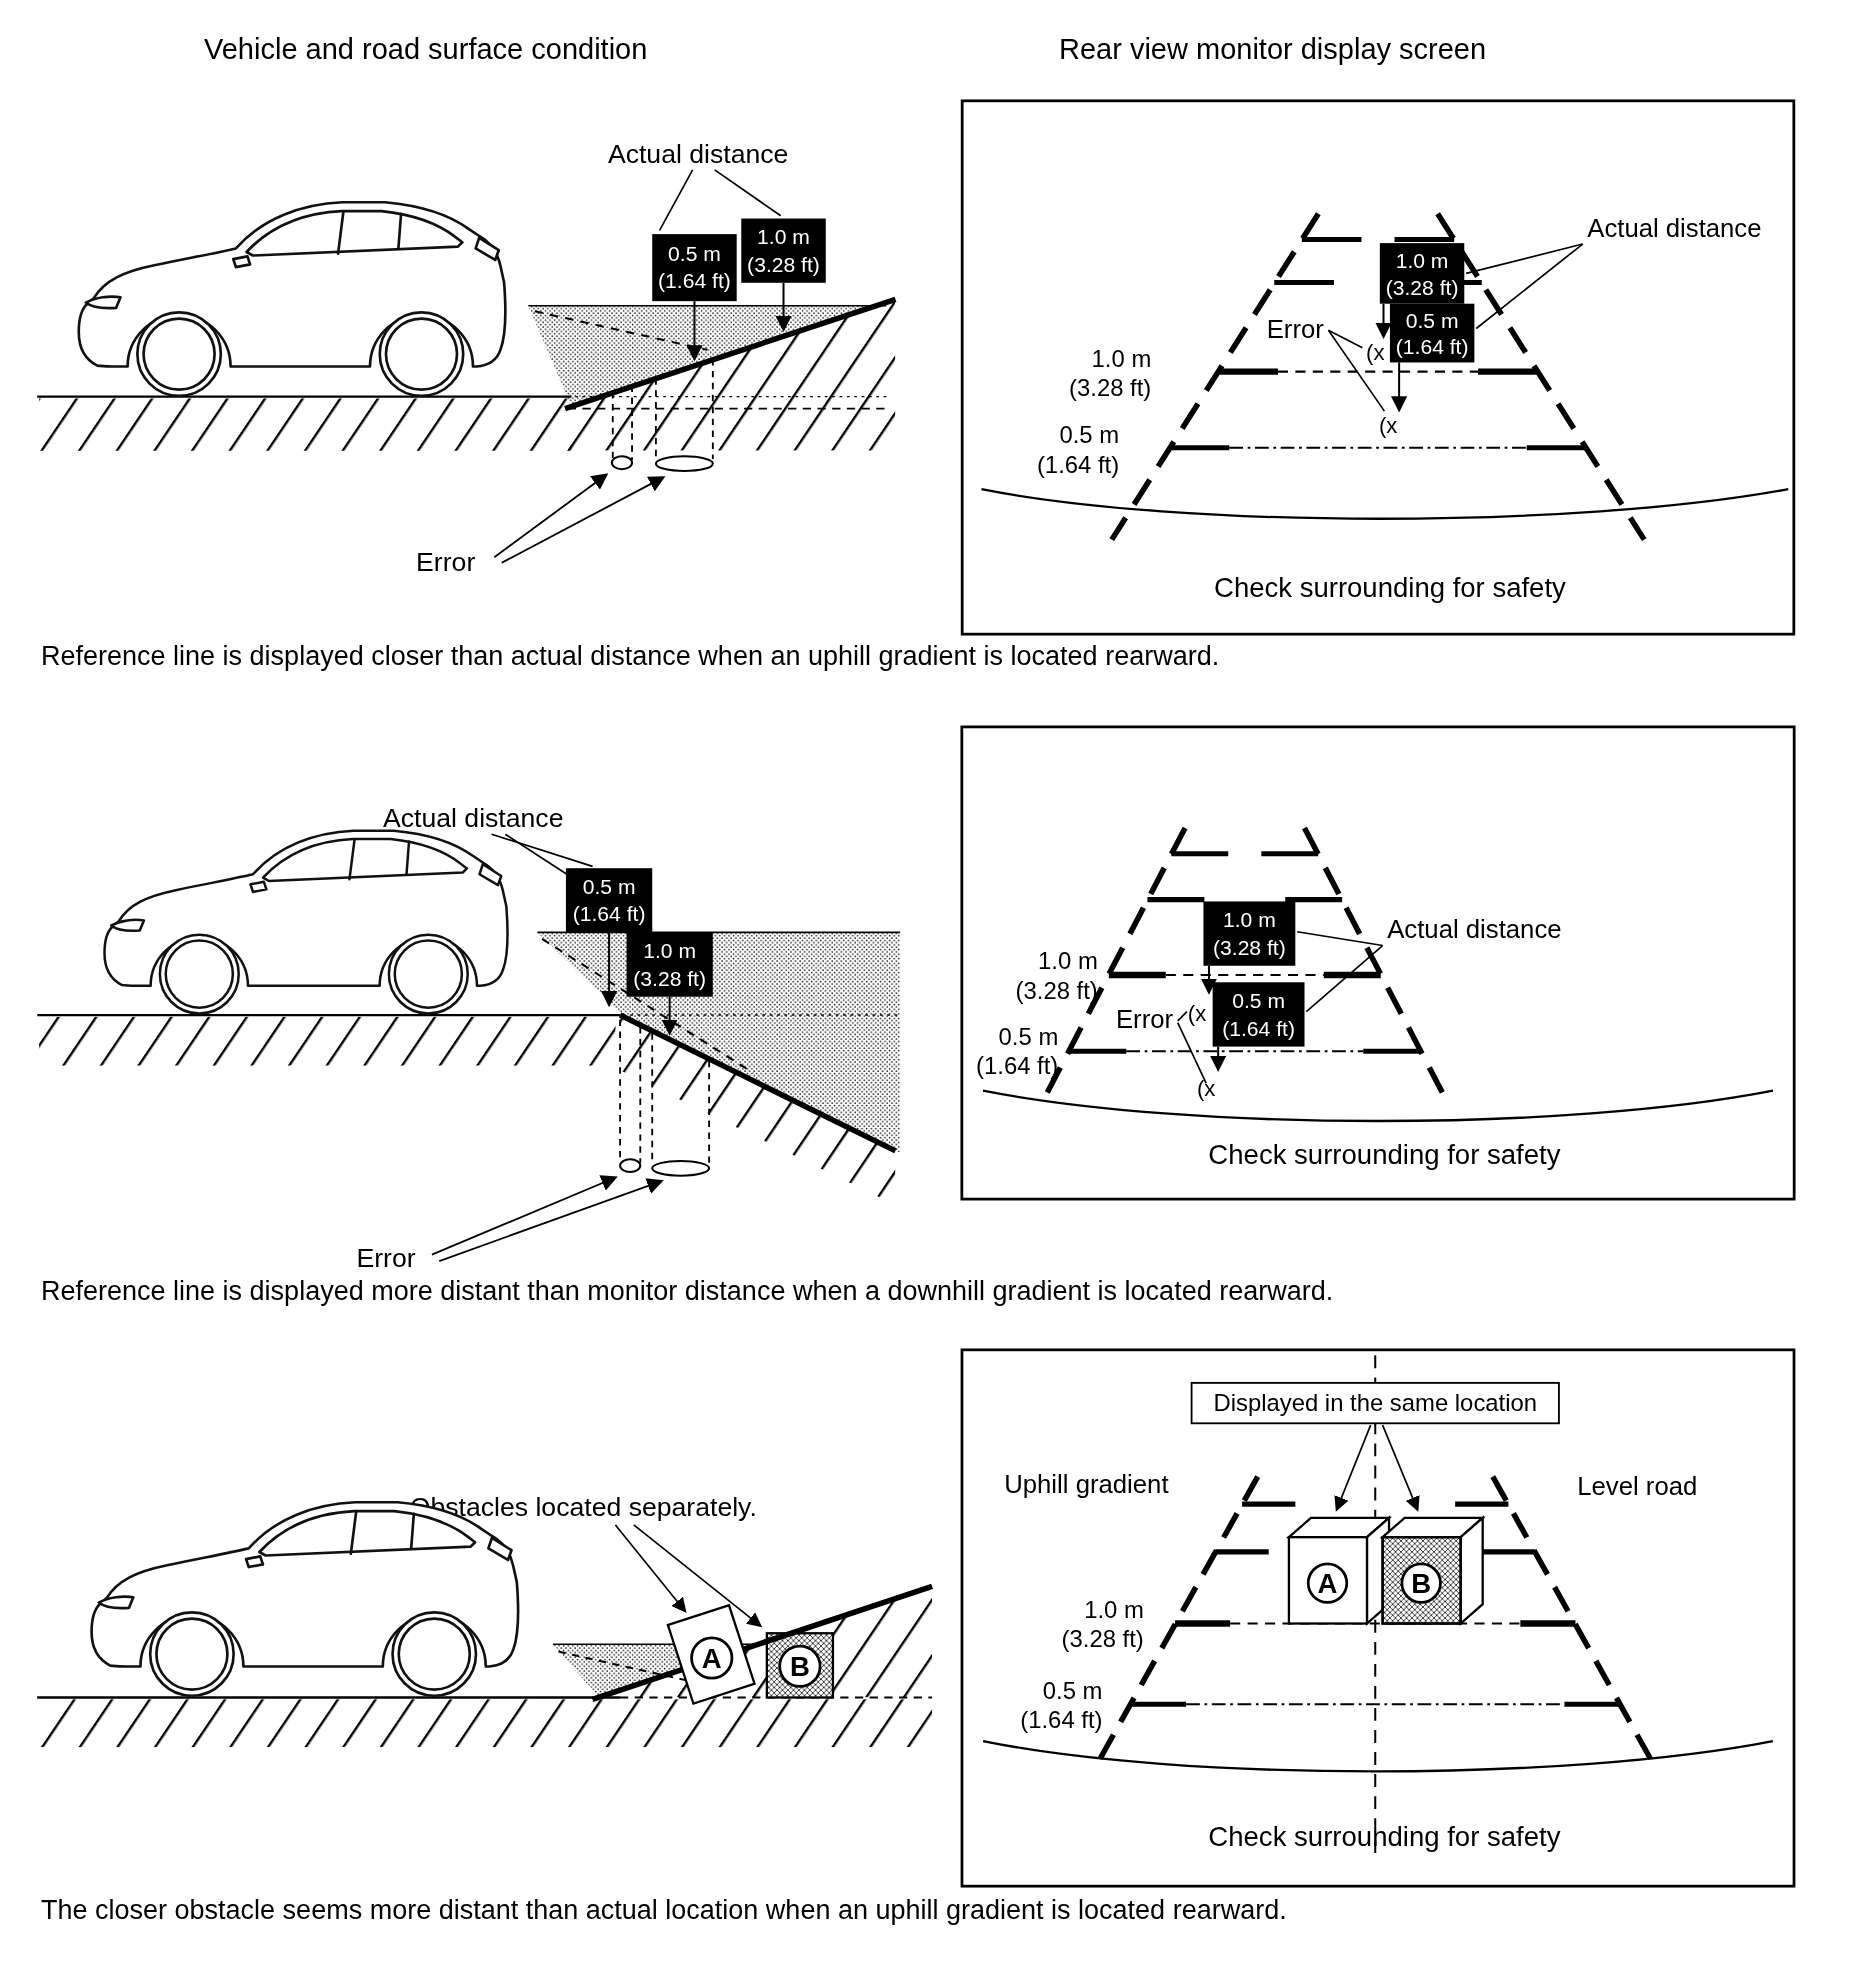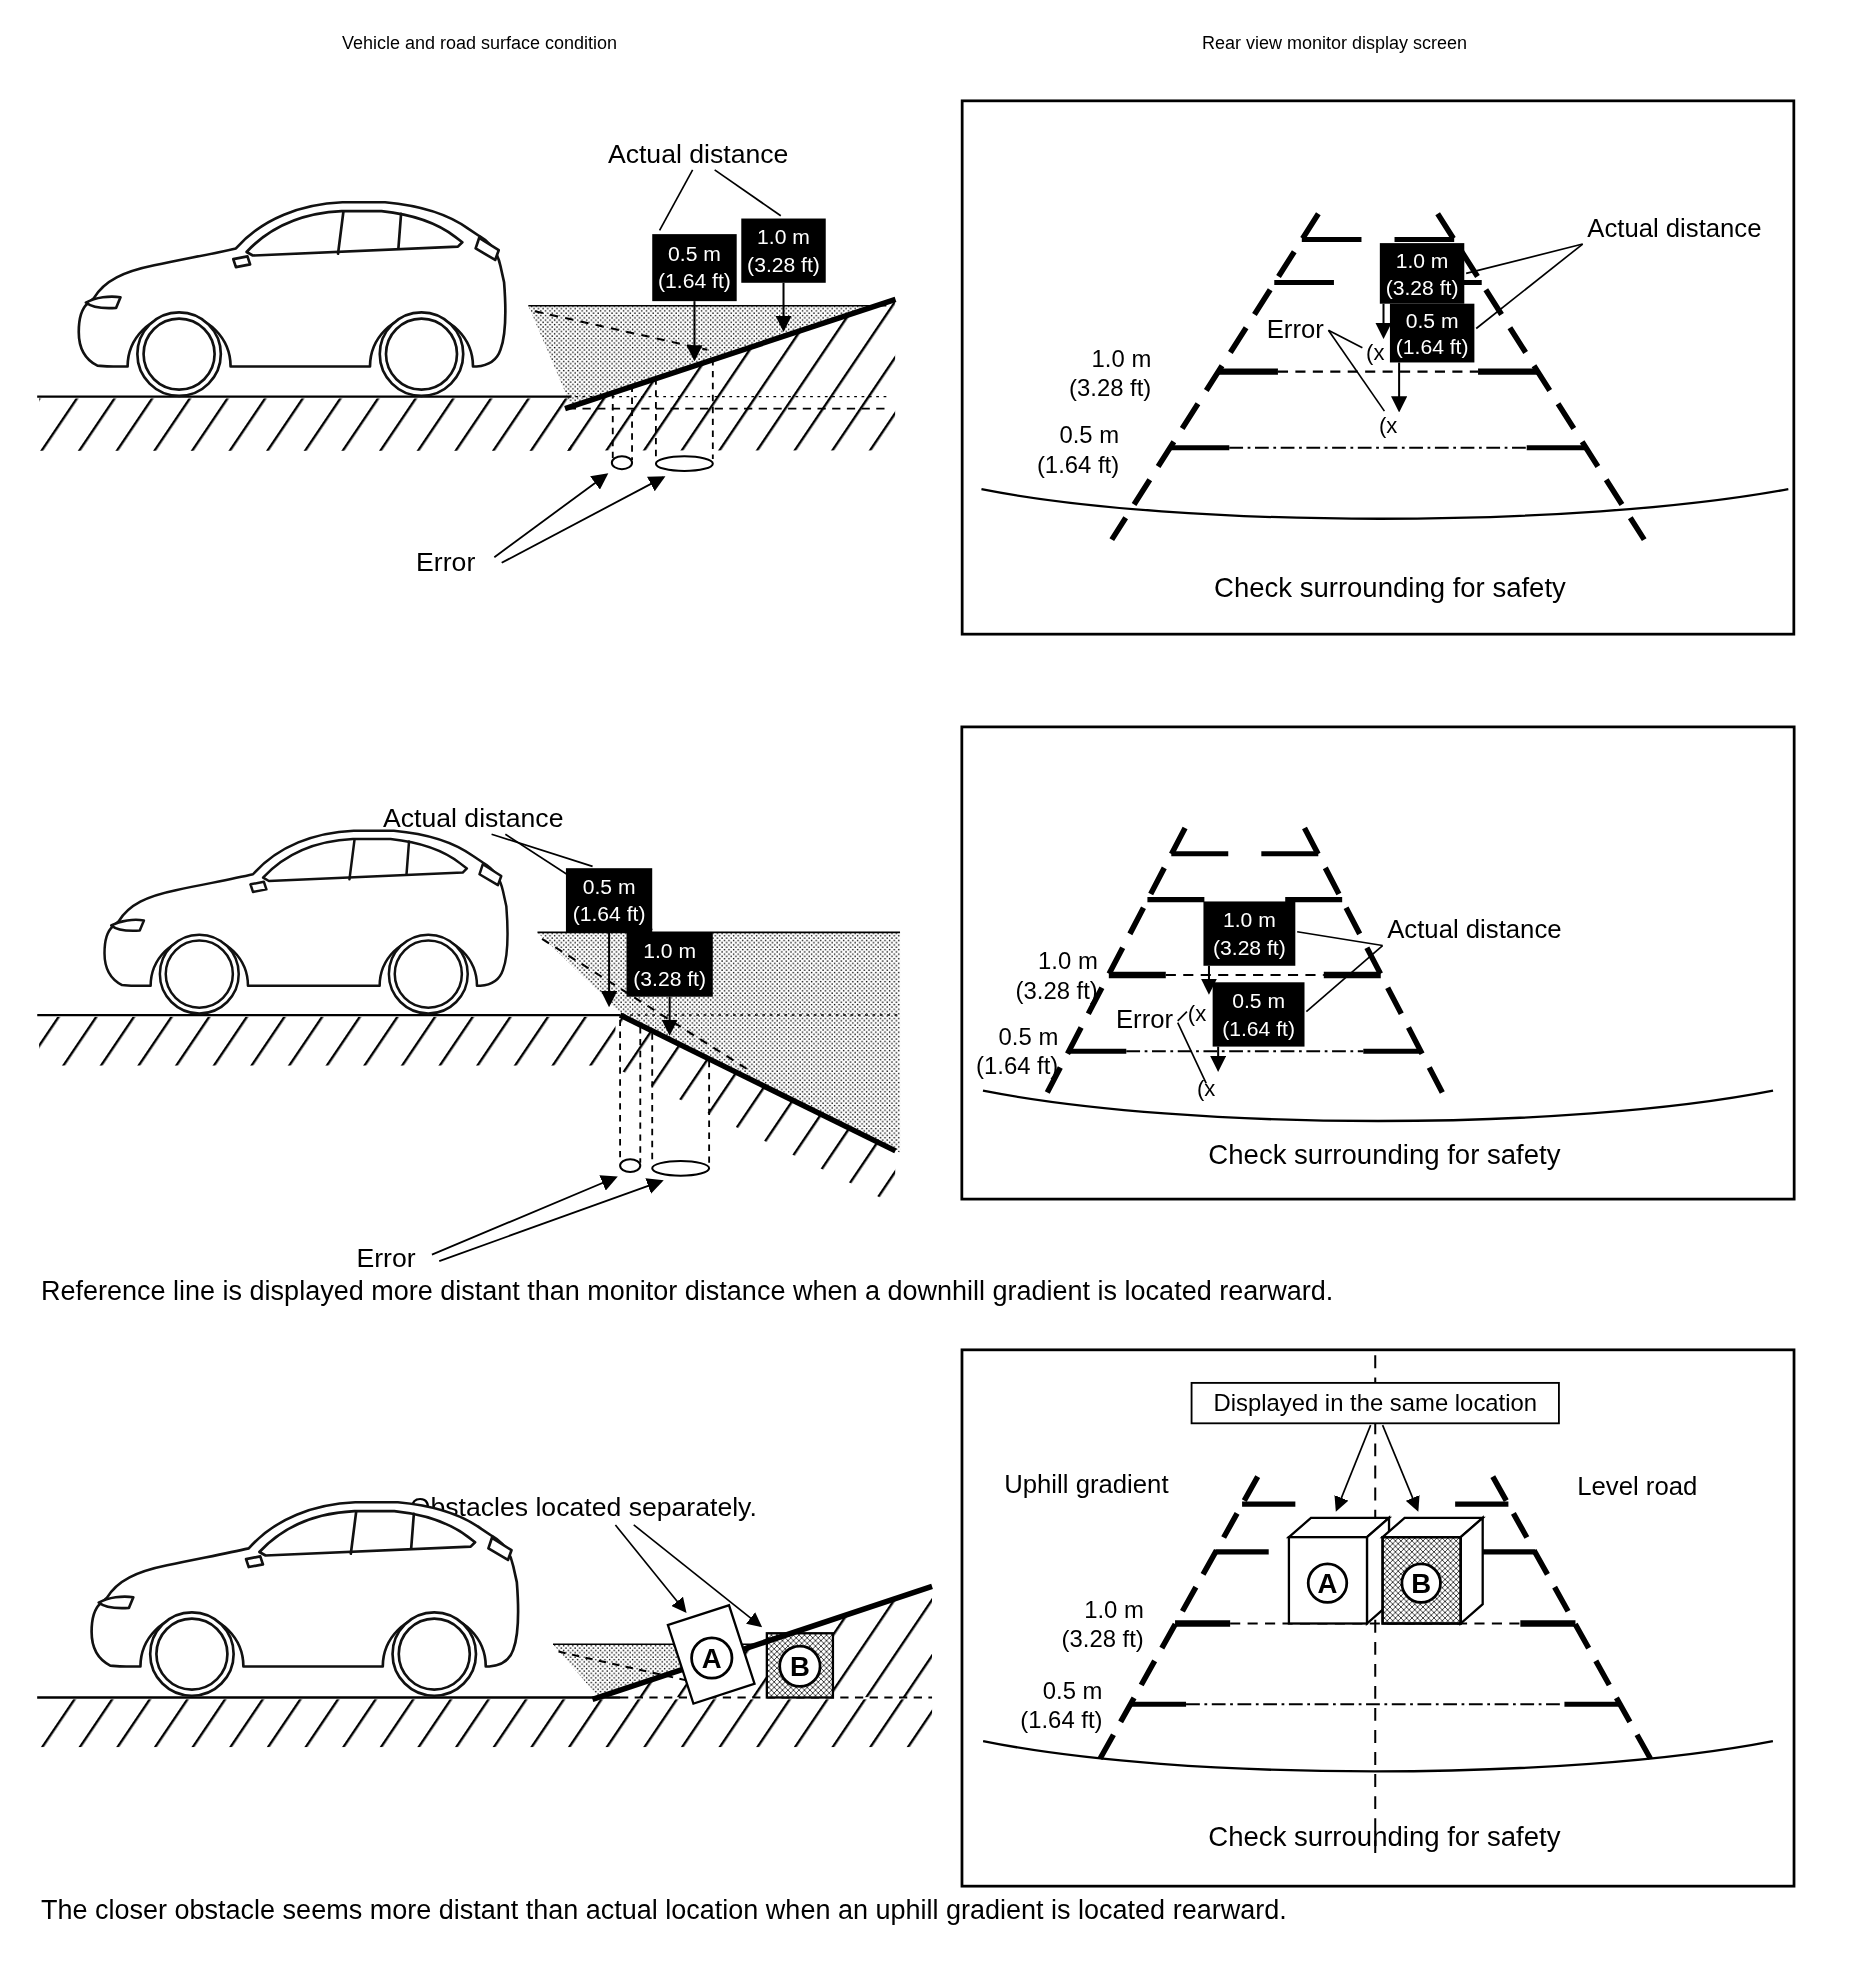--- a/index.html
+++ b/index.html
@@ -1,20 +1,20 @@
 <!DOCTYPE html>
 <html style="font-size:14.7px"><head>
 <meta charset="utf-8">
 <style>
   html,body{margin:0;padding:0;background:#fff;}
   #sheet{
     position:relative;width:1855px;height:1985px;background:#fff;
     font-family:"Liberation Sans", sans-serif;color:#000;overflow:hidden;
   }
-  .hdr{position:absolute;font-size:18px;text-align:center;width:551px;}
+  .hdr{position:absolute;font-size:29px;text-align:left;width:551px;}
   .caption{position:absolute;font-size:27px;left:41px;width:1772px;}
   .abs{position:absolute;}
   svg text{font-family:"Liberation Sans", sans-serif;fill:#000;}
   svg .wtxt{fill:#ffffff;}
   svg .ln{stroke:#000;fill:none;}
 </style>
 </head>
 <body>
 
 <div id="sheet">
@@ -153,20 +153,21 @@
     </g>
     <g>
       <text x="683" y="150" font-size="28">Actual distance</text>
       <line class="ln" x1="678" y1="158" x2="551" y2="190" stroke-width="1.8"></line>
       <line class="ln" x1="678" y1="158" x2="562" y2="250" stroke-width="1.8"></line>
     </g>
     <path class="ln" d="M 23,425 C 240,468 670,468 902,425" stroke-width="2.5"></path>
     <text x="468" y="542" font-size="30" text-anchor="middle">Check surrounding for safety</text>
   </svg>
 
+  <div class="caption" style="top:641px">Reference line is displayed closer than actual distance when an uphill gradient is located rearward.</div>
 
   <svg class="abs" style="left:27.5px;top:781px" width="918" height="514" viewBox="0 0 1000 560">
     <defs>
         <clipPath id="wedge2">
           <polygon points="645,255 945,403 945,462 645,315"></polygon>
         </clipPath>
       </defs>
     <g>
       <text x="485" y="50" font-size="29" text-anchor="middle">Actual distance</text>
       <line class="ln" x1="505" y1="58" x2="615" y2="93" stroke-width="1.8"></line>

